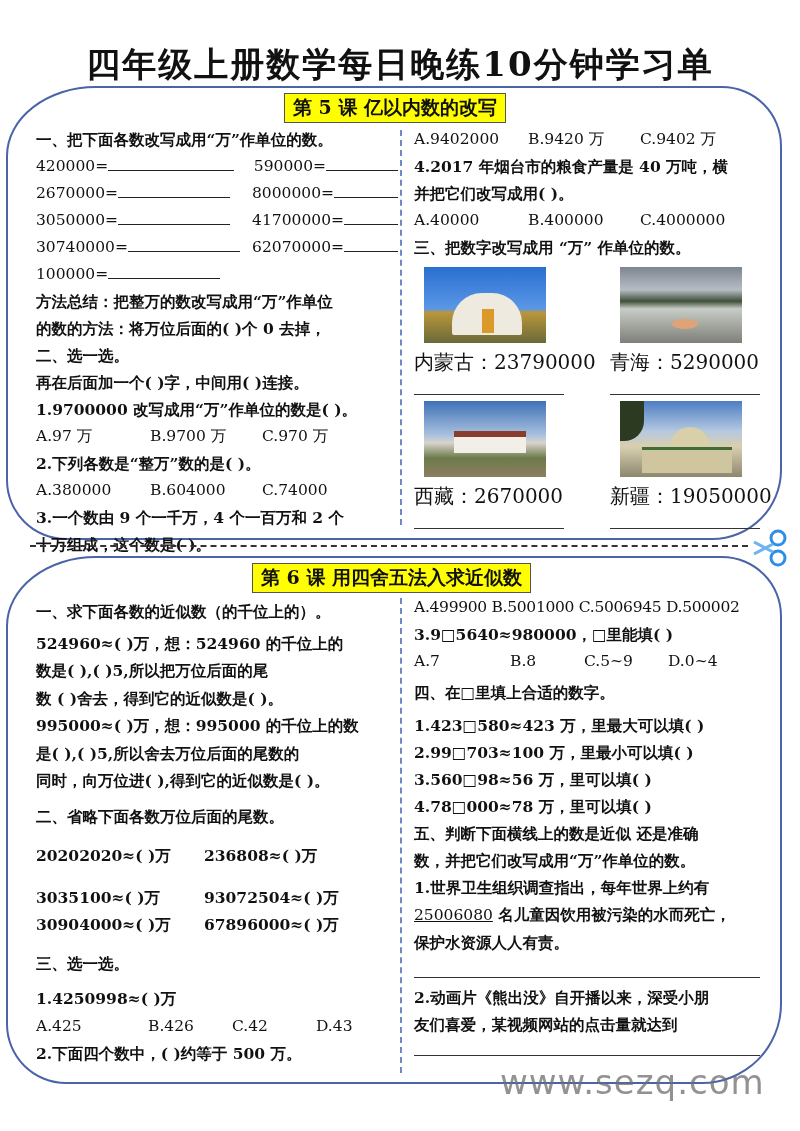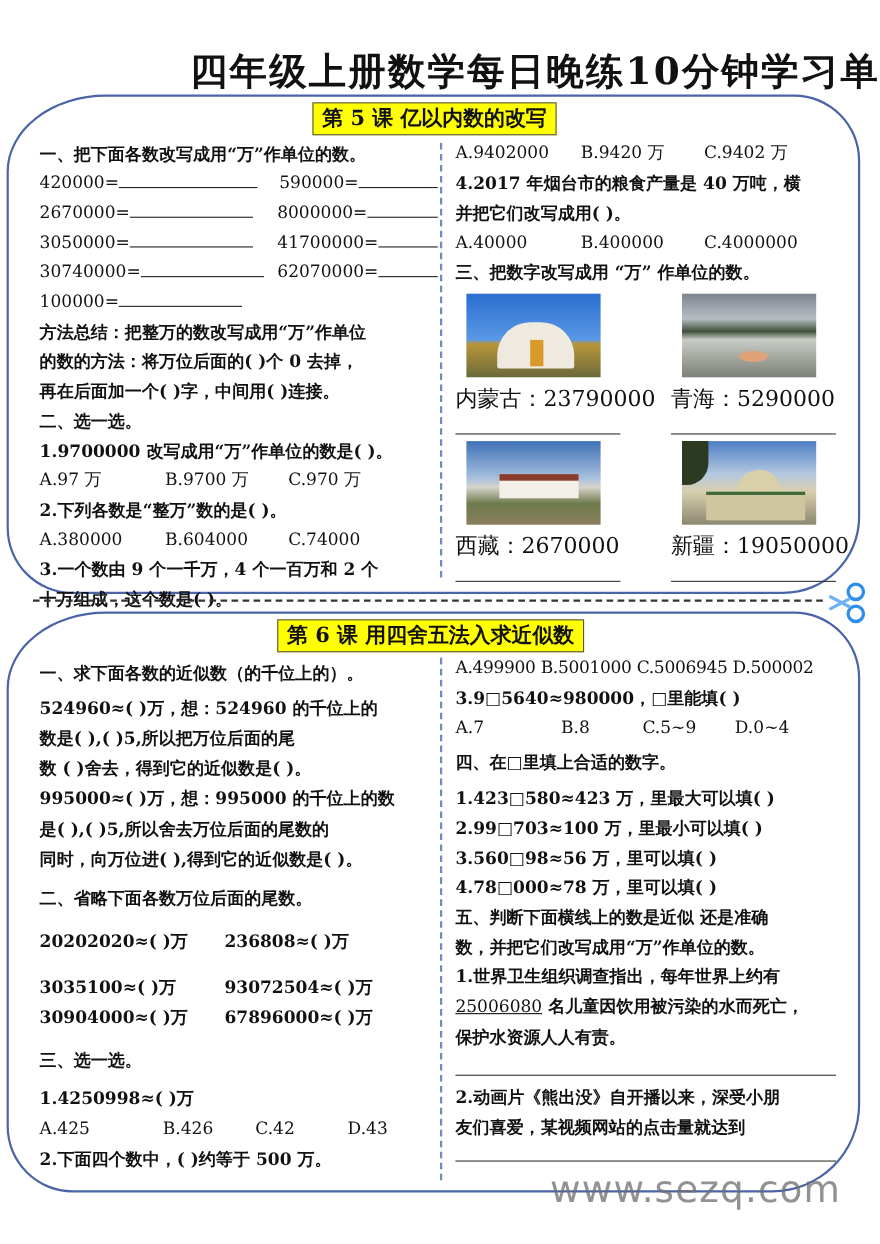--- a/index.html
+++ b/index.html
@@ -1,19 +1,19 @@
 <!DOCTYPE html>
 <html><head>
 <meta charset="utf-8">
 <style>
   * { box-sizing: border-box; margin: 0; padding: 0; }
   html, body { width: 800px; height: 1131px; background: #ffffff; overflow: hidden; }
   body { position: relative; font-family: "DejaVu Serif", "Liberation Serif", serif; color: #111; }
   .title {
-    position: absolute; left: 0; top: 42px; width: 800px; text-align: right;
+    position: absolute; left: 0; top: 42px; width: 800px; text-align: center;
     font-size: 34px; font-weight: bold; letter-spacing: 2px; color: #111;
   }
   .panel {
     position: absolute; border: 2px solid #4a64a8; border-radius: 60px; background: #fff;
   }
   .panel1 { left: 6px; top: 86px; width: 776px; height: 454px; border-top-left-radius: 90px 70px; border-bottom-left-radius: 60px; border-top-right-radius: 60px; border-bottom-right-radius: 70px; }
   .panel2 { left: 6px; top: 556px; width: 776px; height: 528px; border-top-left-radius: 90px 70px; border-bottom-right-radius: 80px; }
   .lesson-tag {
     position: absolute; background: #ffff00; border: 1px solid #555; font-weight: bold;
     font-size: 19px; padding: 1px 8px; white-space: nowrap;
@@ -85,22 +85,22 @@
   </div>
   <div class="pair">
     <span><span>30740000=</span><span class="blank" style="width:112px"></span></span>
     <span><span>62070000=</span><span class="blank" style="width:54px"></span></span>
   </div>
   <div class="row">
     <span>100000=</span><span class="blank" style="width:112px"></span>
   </div>
   <div class="h row">方法总结：把整万的数改写成用“万”作单位</div>
   <div class="h row">的数的方法：将万位后面的(    )个 0 去掉，</div>
+  <div class="h row">二、选一选。</div>
   <div class="h row">再在后面加一个(      )字，中间用(     )连接。</div>
-  <div class="h row">二、选一选。</div>
   <div class="row" style="font-weight:bold">1.9700000 改写成用“万”作单位的数是(     )。</div>
   <div class="opts">
     <span style="width:114px">A.97 万</span>
     <span style="width:112px">B.9700 万</span>
     <span>C.970 万</span>
   </div>
   <div class="row" style="font-weight:bold">2.下列各数是“整万”数的是(    )。</div>
   <div class="opts">
     <span style="width:114px">A.380000</span>
     <span style="width:112px">B.604000</span>

